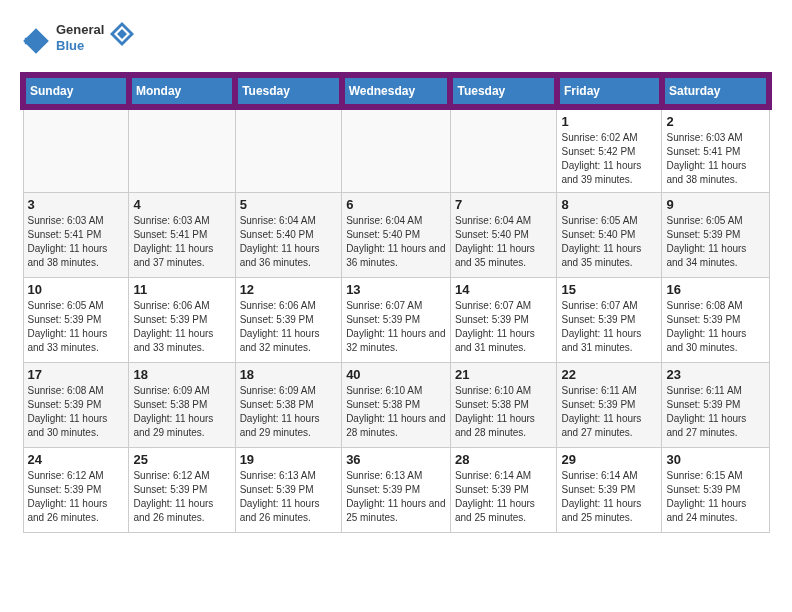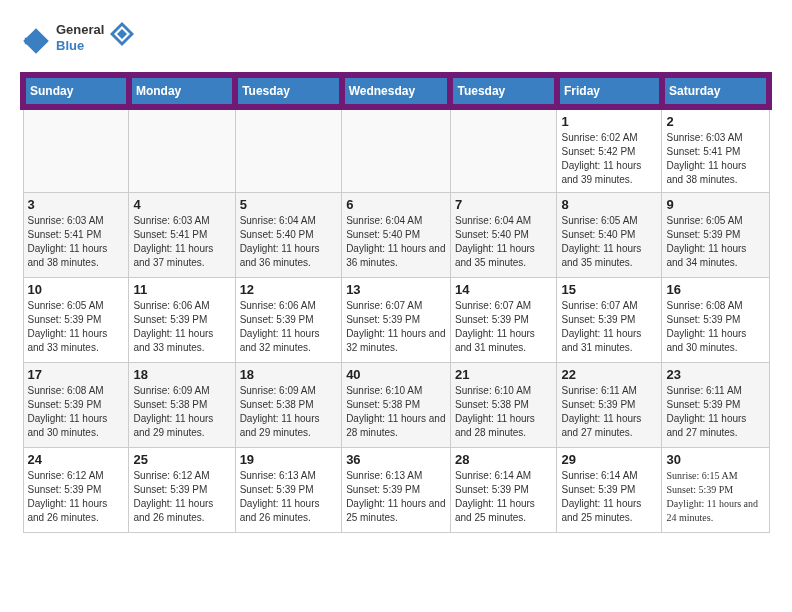--- a/index.html
+++ b/index.html
@@ -298,19 +298,19 @@
 Daylight: 11 hours and 25 minutes.</div>
         </td>
         <td>
           <div class="day-num">29</div>
           <div class="day-info" style="white-space: pre-line;">Sunrise: 6:14 AM
 Sunset: 5:39 PM
 Daylight: 11 hours and 25 minutes.</div>
         </td>
         <td>
           <div class="day-num">30</div>
-          <div class="day-info" style="white-space: pre-line; font-family: Liberation Serif, serif;">Sunrise: 6:15 AM
+          <div class="day-info" style="white-space: pre-line;">Sunrise: 6:15 AM
 Sunset: 5:39 PM
 Daylight: 11 hours and 24 minutes.</div>
         </td>
       </tr>
     </tbody>
 </table>
 
 </body></html>

